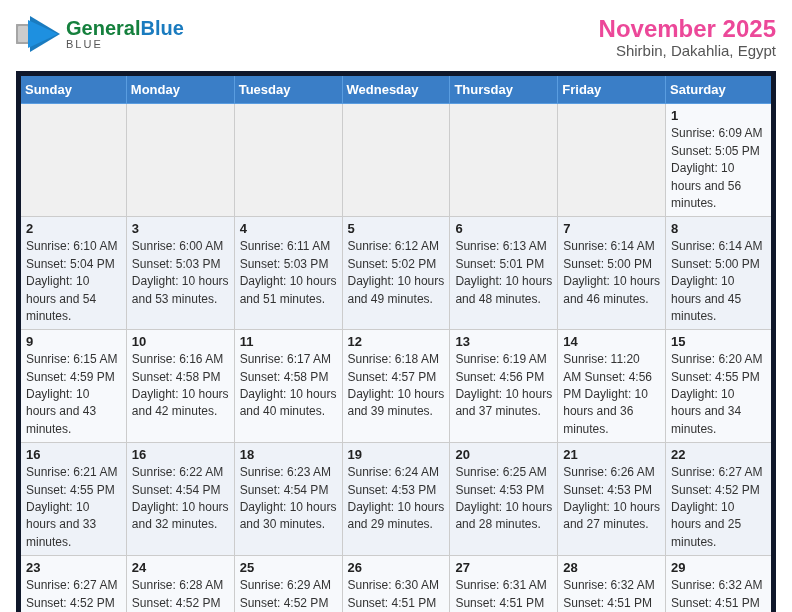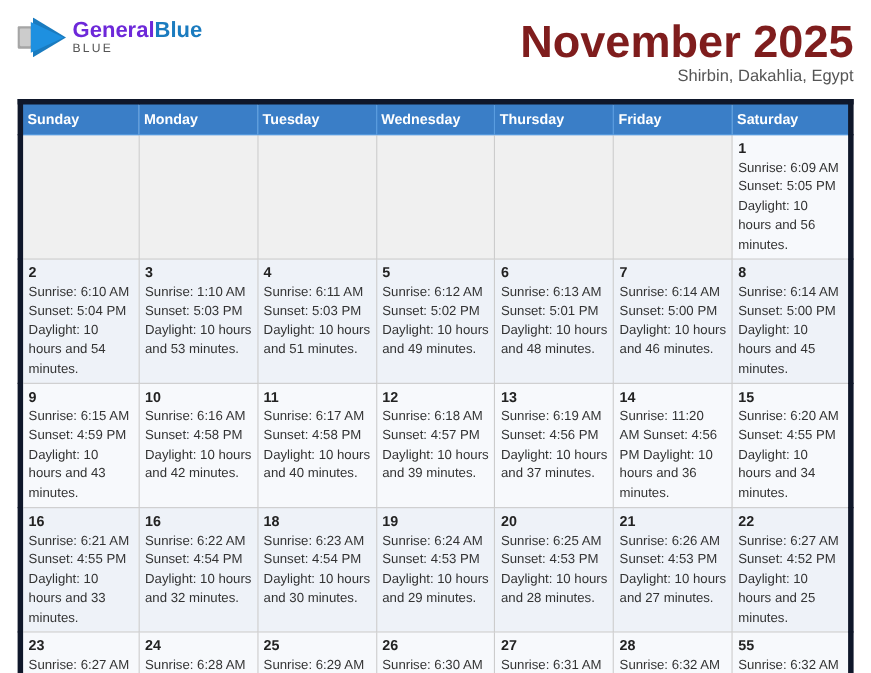--- a/index.html
+++ b/index.html
@@ -18,23 +18,23 @@
     }
     .logo {
       display: flex;
       flex-direction: column;
       align-items: flex-start;
     }
     .title-area {
       text-align: right;
     }
     .month-title {
-      font-size: 41px;
+      font-size: 24px;
       font-weight: bold;
-      color: #7f1d1d;
+      color: #ec4899;
       line-height: 1.1;
     }
     .location {
       font-size: 15px;
       color: #555;
     }
     .calendar {
       width: 100%;
       border-collapse: collapse;
       border: 5px solid #0f172a;
@@ -86,21 +86,21 @@
         <rect x="0" y="8" width="14" height="20" fill="#888" rx="1"></rect>
         <polygon points="14,0 44,18 14,36" fill="#1a7bbf"></polygon>
         <rect x="0" y="8" width="14" height="20" fill="#aaa" rx="1" opacity="0.6"></rect>
         <rect x="0" y="8" width="14" height="20" fill="#bbb" rx="1" opacity="0.3"></rect>
 
         <rect x="2" y="10" width="10" height="16" fill="#ccc" rx="1"></rect>
         <polygon points="12,4 42,18 12,32" fill="#1e90e0"></polygon>
       </svg>
       <div>
         <div style="font-size:20px; font-weight:bold; line-height:1;">
-          <span style="color:#6d28d9;">General</span><span style="color:#1a7bbf;">Blue</span>
+          <span style="color:#15803d;">General</span><span style="color:#1a7bbf;">Blue</span>
         </div>
         <div style="font-size:11px; color:#555; letter-spacing:2px;">BLUE</div>
       </div>
     </div>
   </div>
   <div class="title-area">
     <div class="month-title">November 2025</div>
     <div class="location">Shirbin, Dakahlia, Egypt</div>
   </div>
 </div>
@@ -134,21 +134,21 @@
       </tr>
       <tr>
         <td>
           <span class="day-number">2</span>
           <div class="day-info">Sunrise: 6:10 AM
 Sunset: 5:04 PM
 Daylight: 10 hours and 54 minutes.</div>
         </td>
         <td>
           <span class="day-number">3</span>
-          <div class="day-info">Sunrise: 1:10 AM
+          <div class="day-info">Sunrise: 6:00 AM
 Sunset: 5:03 PM
 Daylight: 10 hours and 53 minutes.</div>
         </td>
         <td>
           <span class="day-number">4</span>
           <div class="day-info">Sunrise: 6:11 AM
 Sunset: 5:03 PM
 Daylight: 10 hours and 51 minutes.</div>
         </td>
         <td>
@@ -295,20 +295,20 @@
 Sunset: 4:51 PM
 Daylight: 10 hours and 20 minutes.</div>
         </td>
         <td>
           <span class="day-number">28</span>
           <div class="day-info">Sunrise: 6:32 AM
 Sunset: 4:51 PM
 Daylight: 10 hours and 19 minutes.</div>
         </td>
         <td>
-          <span class="day-number">55</span>
+          <span class="day-number">29</span>
           <div class="day-info">Sunrise: 6:32 AM
 Sunset: 4:51 PM
 Daylight: 10 hours and 18 minutes.</div>
         </td>
       </tr>
     </tbody>
 </table>
 
 </body></html>

